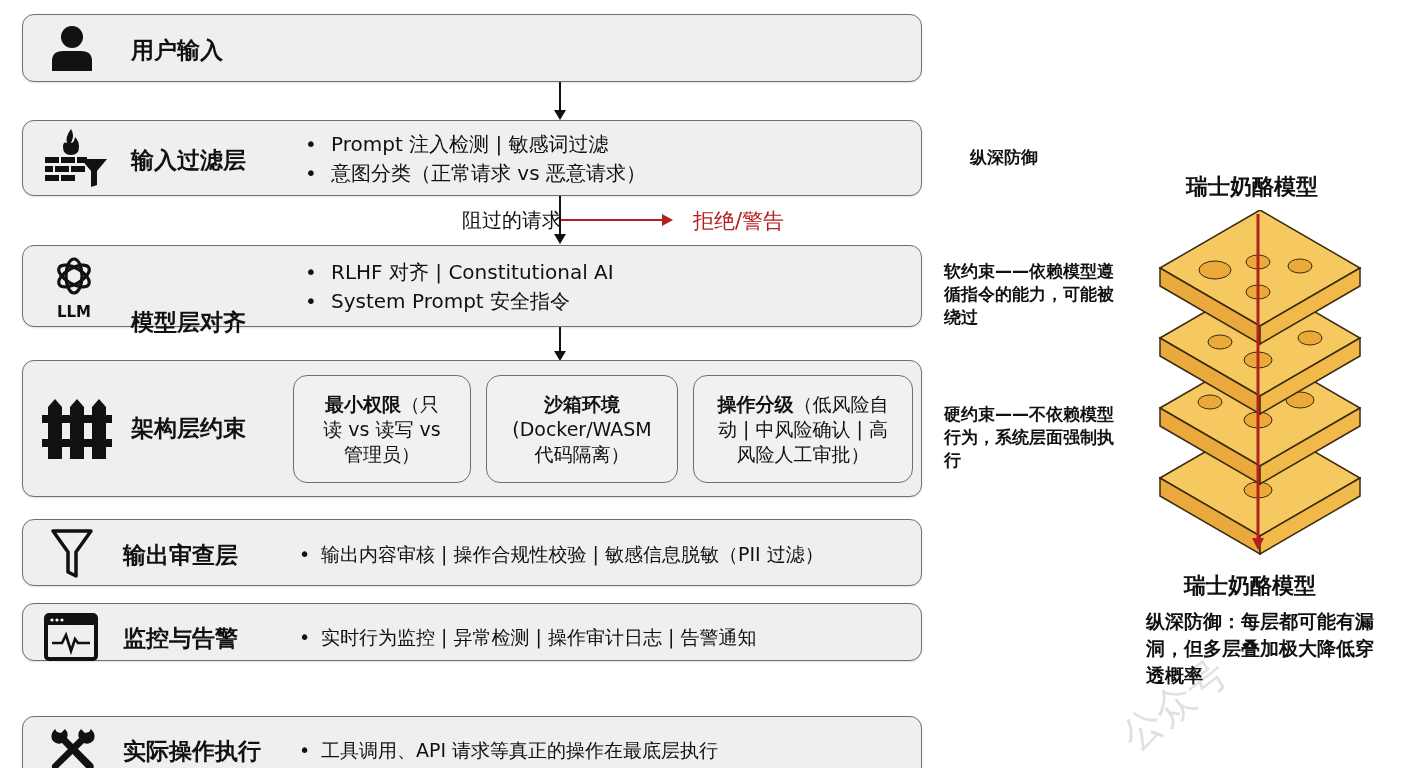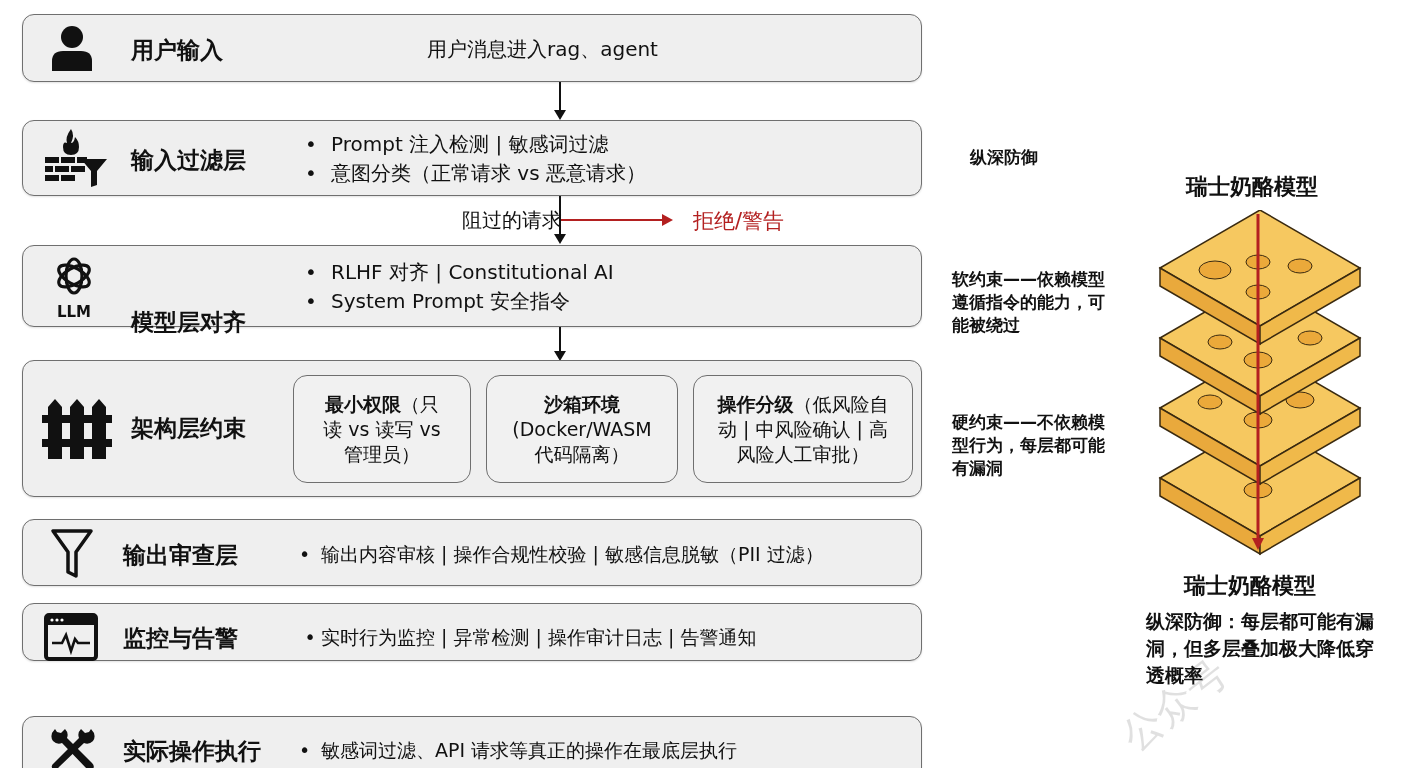--- a/index.html
+++ b/index.html
@@ -14,36 +14,35 @@
   .single { position:absolute; font-size:19px; white-space:nowrap; }
   .single::before { content:"•"; display:inline-block; width:22px; }
   .sub { position:absolute; top:14px; height:108px; border:1.5px solid #6f6f6f; border-radius:14px;
          box-sizing:border-box; background:#f1f1f1; display:flex; align-items:center; justify-content:center;
          text-align:center; font-size:19px; line-height:25px; padding:0 22px; }
   .sub b { font-weight:bold; }
   .arrow-v { position:absolute; width:2px; background:#111; }
   .arrow-v::after { content:""; position:absolute; left:-5px; bottom:-2px; border-left:6px solid transparent;
                     border-right:6px solid transparent; border-top:10px solid #111; }
   .side-note { position:absolute; font-weight:bold; font-size:17px; line-height:23px; }
-  .side-note p { margin:16px; }
+  .side-note p { margin:8px; }
   .wm { position:absolute; left:1110px; top:720px; font-size:40px; color:rgba(0,0,0,0.12);
         transform:rotate(-38deg); transform-origin:left top; white-space:nowrap; }
 </style>
 </head>
 <body>
 
 <div class="layer" style="top:14px;height:68px;">
   <div class="icon" style="left:26px;top:10px;width:46px;height:46px;">
     <svg width="42" height="46" viewBox="0 0 42 46">
         <circle cx="21" cy="12" r="11" fill="#111"></circle>
         <path d="M1 46 V36 Q1 26 12 26 H30 Q41 26 41 36 V46 Z" fill="#111"></path>
       </svg>
   </div>
   <div class="title" style="left:108px;top:20px;">用户输入</div>
-  <div style="position:absolute;left:404px;top:21px;font-size:20px;">用户消息进入rag、agent</div>
 </div>
 <div class="arrow-v" style="left:559px;top:82px;height:36px;"></div>
 
 <div class="layer" style="top:120px;height:76px;">
   <div class="icon" style="left:18px;top:6px;width:70px;height:62px;">
     <svg width="66" height="62" viewBox="0 0 66 62">
       <path d="M28 2 Q22 10 24 16 Q20 14 20 20 Q20 28 28 28 Q36 28 36 20 Q36 14 32 10 Q31 16 28 16 Q32 8 28 2Z" fill="#111"></path>
       <g fill="#111">
         <rect x="2" y="30" width="14" height="6"></rect>
           <rect x="18" y="30" width="14" height="6"></rect>
@@ -127,40 +126,40 @@
     <svg width="54" height="48" viewBox="0 0 54 48">
       <rect x="2" y="2" width="50" height="44" rx="3" fill="none" stroke="#111" stroke-width="4"></rect>
       <rect x="2" y="2" width="50" height="10" fill="#111"></rect>
       <circle cx="8" cy="7" r="1.6" fill="#fff"></circle>
         <circle cx="13" cy="7" r="1.6" fill="#fff"></circle>
         <circle cx="18" cy="7" r="1.6" fill="#fff"></circle>
       <path d="M8 30 H18 L22 22 L27 38 L31 26 L34 30 H46" fill="none" stroke="#111" stroke-width="2.6"></path>
     </svg>
   </div>
   <div class="title" style="left:100px;top:19px;">监控与告警</div>
-  <div class="single" style="left:276px;top:21px;text-align:center;">实时行为监控 | 异常检测 | 操作审计日志 | 告警通知</div>
+  <div class="single" style="left:276px;top:21px;">实时行为监控 | 异常检测 | 操作审计日志 | 告警通知</div>
 </div>
 
 <div class="layer" style="top:716px;height:66px;">
   <div class="icon" style="left:22px;top:6px;width:54px;height:54px;">
     <svg width="50" height="50" viewBox="0 0 50 50" fill="#111">
       <path d="M8 4 Q2 10 6 16 Q10 20 15 18 L40 44 Q43 47 46 44 Q48 41 45 38 L20 13 Q22 8 18 4 L14 8 L10 7 Z"></path>
       <path d="M44 4 Q50 10 46 16 Q42 20 37 18 L12 42 Q9 46 6 44 Q3 41 7 38 L32 13 Q30 8 34 4 L38 8 L42 7 Z"></path>
     </svg>
   </div>
   <div class="title" style="left:100px;top:19px;">实际操作执行</div>
-  <div class="single" style="left:276px;top:21px;">敏感词过滤、API 请求等真正的操作在最底层执行</div>
+  <div class="single" style="left:276px;top:21px;">工具调用、API 请求等真正的操作在最底层执行</div>
 </div>
 
 <div class="side-note" style="left:970px;top:146px;">纵深防御</div>
 <div class="side-note" style="left:936px;top:252px;width:190px;">
   <p>软约束——依赖模型遵循指令的能力，可能被绕过</p>
 </div>
 <div class="side-note" style="left:936px;top:395px;width:190px;">
-  <p>硬约束——不依赖模型行为，每层都可能有漏洞</p>
+  <p>硬约束——不依赖模型行为，系统层面强制执行</p>
 </div>
 
 <div style="position:absolute;left:1186px;top:172px;font-size:22px;font-weight:bold;">瑞士奶酪模型</div>
 <div style="position:absolute;left:1150px;top:210px;width:220px;height:350px;">
   <svg width="220" height="350" viewBox="0 0 220 350">
     <defs>
       <g id="slice">
         <path d="M10 58 L110 0 L210 58 L110 116 Z" fill="#f6c860" stroke="#3a2a10" stroke-width="1.5"></path>
         <path d="M10 58 V76 L110 134 V116 Z" fill="#e9a93c" stroke="#3a2a10" stroke-width="1.5"></path>
         <path d="M210 58 V76 L110 134 V116 Z" fill="#f0b94a" stroke="#3a2a10" stroke-width="1.5"></path>

